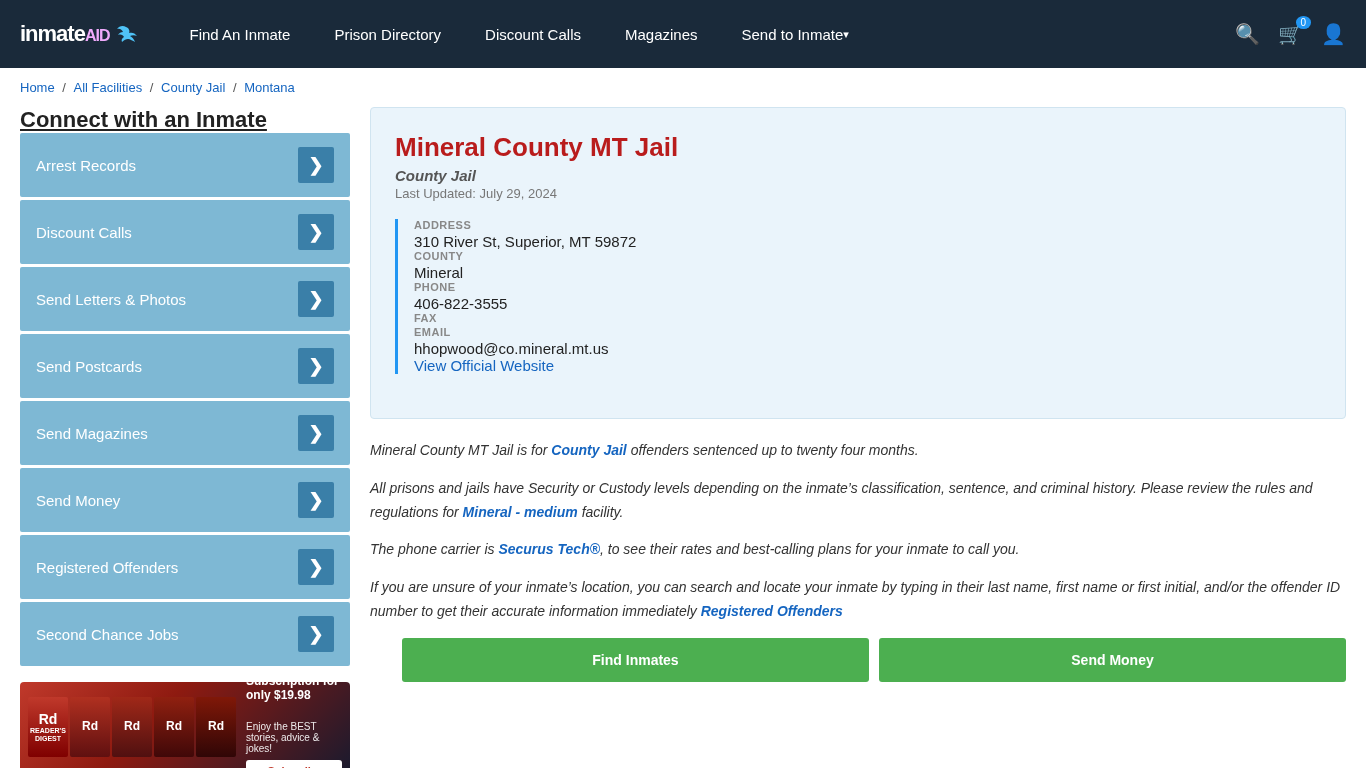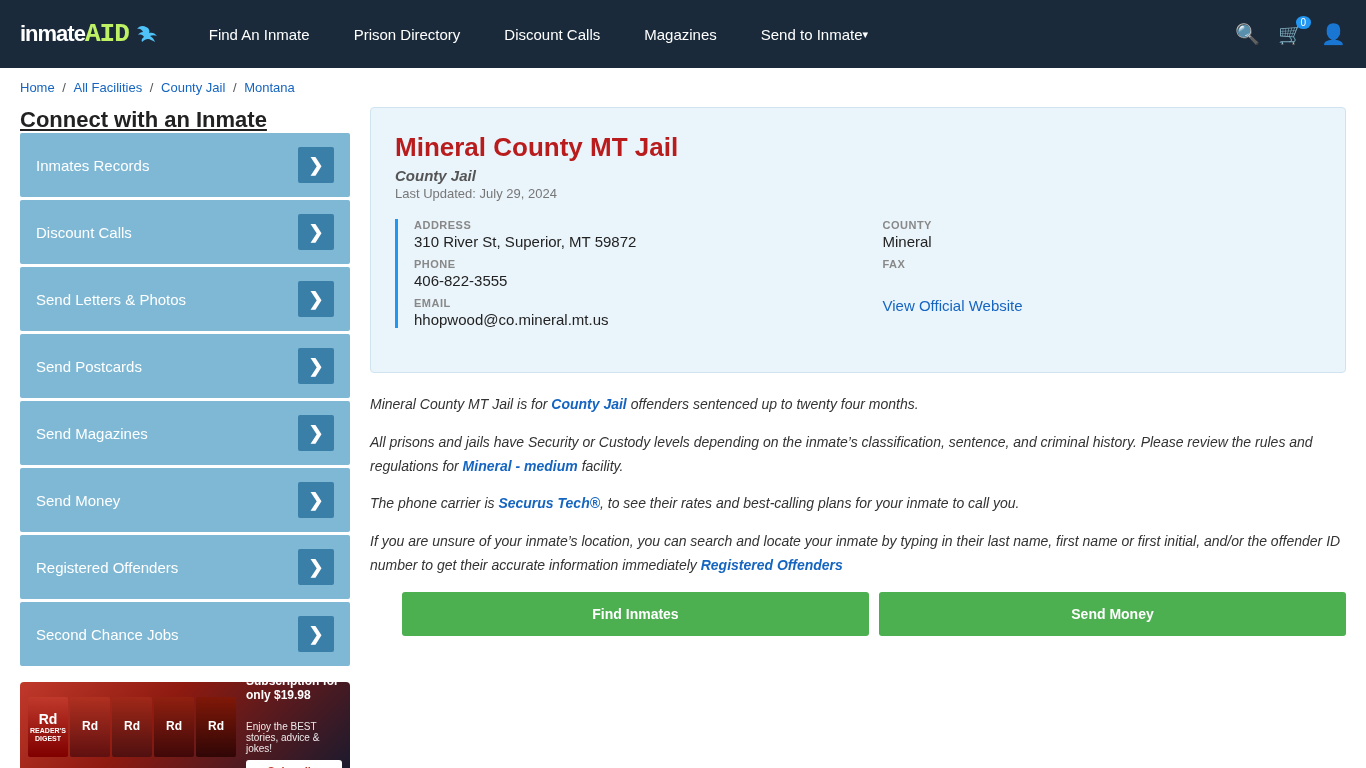--- a/index.html
+++ b/index.html
@@ -20,24 +20,23 @@
       gap: 4px;
       margin-right: 20px;
     }
     .logo-text {
       color: #fff;
       font-size: 22px;
       font-weight: bold;
       letter-spacing: -1px;
     }
     .logo-aid {
-      color: #bef264;
-      font-size: 26px;
-      font-weight: bold;
-      font-family: Liberation Mono, monospace;
+      color: #f0abfc;
+      font-size: 16px;
+      font-weight: bold;
     }
     .nav {
       display: flex;
       align-items: center;
       flex: 1;
       gap: 0;
     }
     .nav-item {
       color: #fff;
       text-decoration: none;
@@ -208,22 +207,22 @@
       font-weight: bold;
       margin-bottom: 2px;
     }
     .facility-updated {
       color: #777;
       font-size: 13px;
       margin-bottom: 18px;
     }
     .facility-details {
       display: grid;
-      grid-template-columns: 1fr 1fr;
-      gap: 8px 30px;
+      grid-template-columns: 1fr;
+      gap: 0 30px;
     }
     .detail-group {}
     .detail-label {
       font-size: 11px;
       font-weight: bold;
       color: #888;
       letter-spacing: 0.5px;
       text-transform: uppercase;
       margin-bottom: 2px;
     }
@@ -326,21 +325,21 @@
 </div>
 
 <div class="main-layout">
 
   <aside class="sidebar">
     <h2 class="sidebar-title">Connect with an Inmate</h2>
 
     <div class="sidebar-menu">
 
       <div class="sidebar-item">
-        <span>Inmates Records</span>
+        <span>Arrest Records</span>
         <span class="sidebar-arrow">❯</span>
       </div>
 
       <div class="sidebar-item">
         <span>Discount Calls</span>
         <span class="sidebar-arrow">❯</span>
       </div>
 
       <div class="sidebar-item">
         <span>Send Letters &amp; Photos</span>

